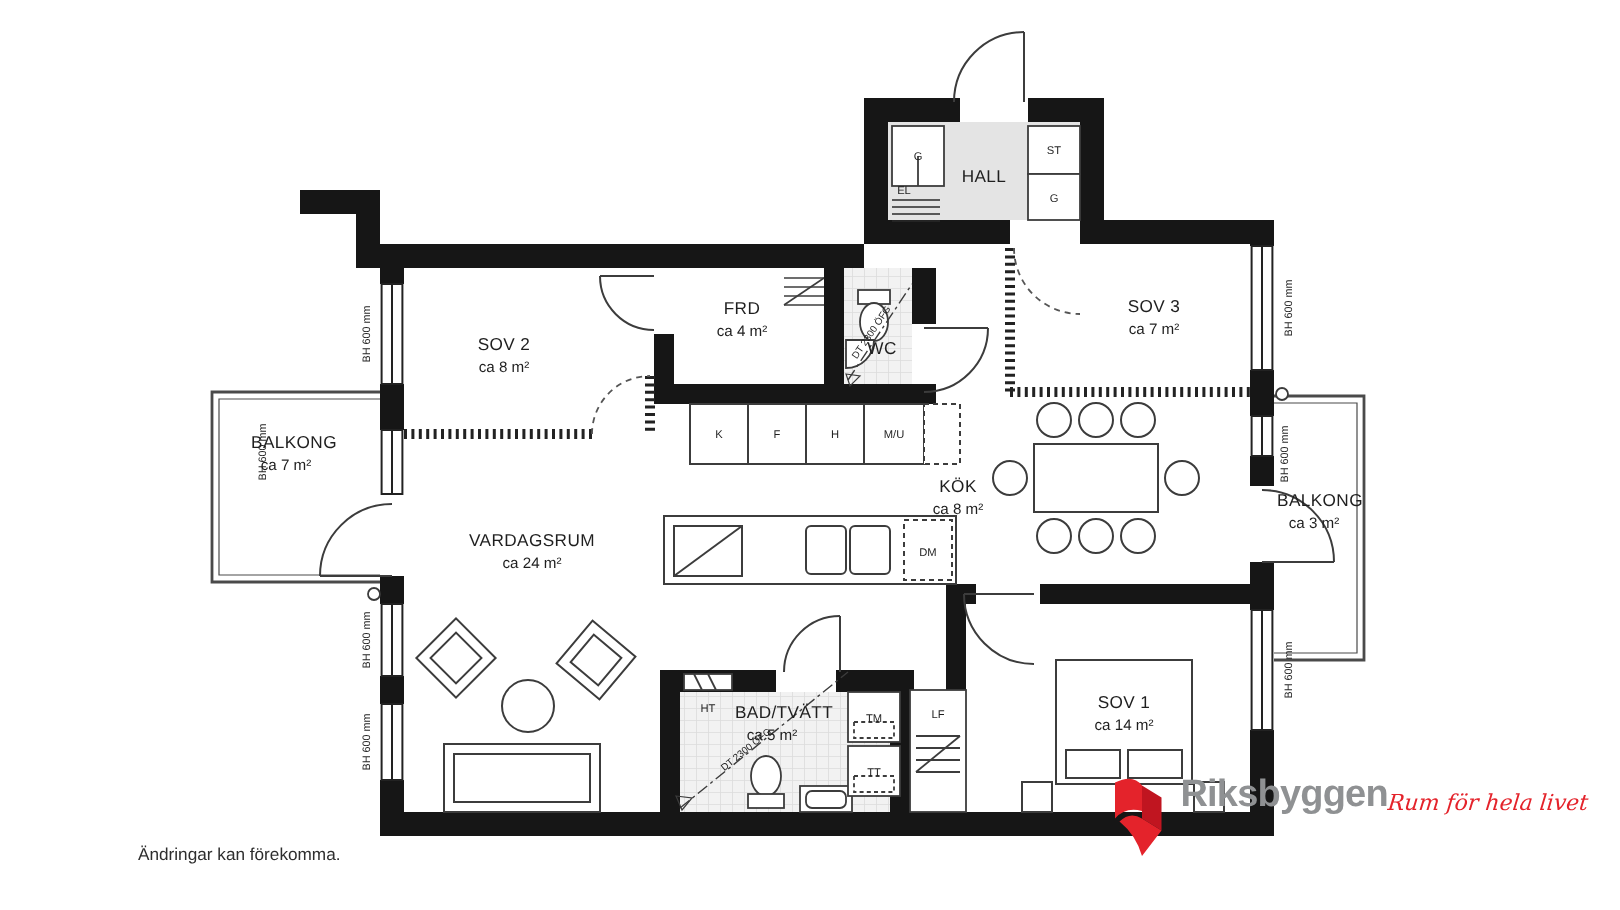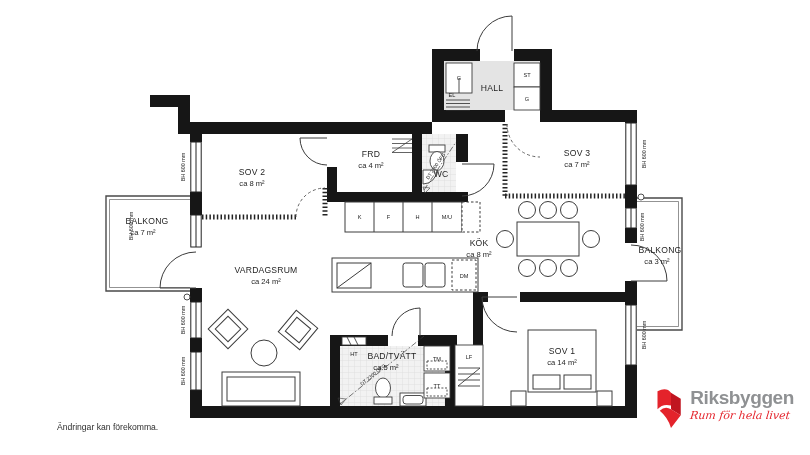--- a/index.html
+++ b/index.html
@@ -4,23 +4,23 @@
 <style>
   html,body{margin:0;padding:0;background:#fff;}
   .canvas{position:relative;width:810px;height:455px;background:#fff;overflow:hidden;
           font-family:"Liberation Sans",sans-serif;}
   svg text{font-family:"Liberation Sans",sans-serif;fill:#1f1f1f;}
   .room-name{font-size:8.6px;letter-spacing:.2px;}
   .room-area{font-size:7.6px;}
   .tiny{font-size:5.6px;}
   .win-label{font-size:5.4px;fill:#3a3a3a;}
   .diag-label{font-size:4.9px;fill:#2a2a2a;}
-  .disclaimer{position:absolute;left:57px;top:422px;font-size:8.6px;color:#2e2e2e;}
+  .disclaimer{position:absolute;left:69px;top:422px;font-size:8.6px;color:#2e2e2e;}
   .logo{position:absolute;right:16px;top:388px;display:flex;align-items:flex-start;gap:7px;}
-  .logo-text{display:flex;flex-direction:column;line-height:1;}
+  .logo-text{display:flex;flex-direction:row;line-height:1;align-items:flex-end;}
   .logo-name{font-size:19px;font-weight:bold;color:#8f9193;letter-spacing:-.4px;}
   .logo-tagline{font-family:"DejaVu Serif",serif;font-style:italic;font-size:11px;
                 color:#e4232b;margin-top:3px;transform:skewX(-6deg);}
 </style>
 </head>
 <body>
 
 <div class="canvas">
 <svg width="810" height="455" viewBox="0 0 810 455">
   <defs>

